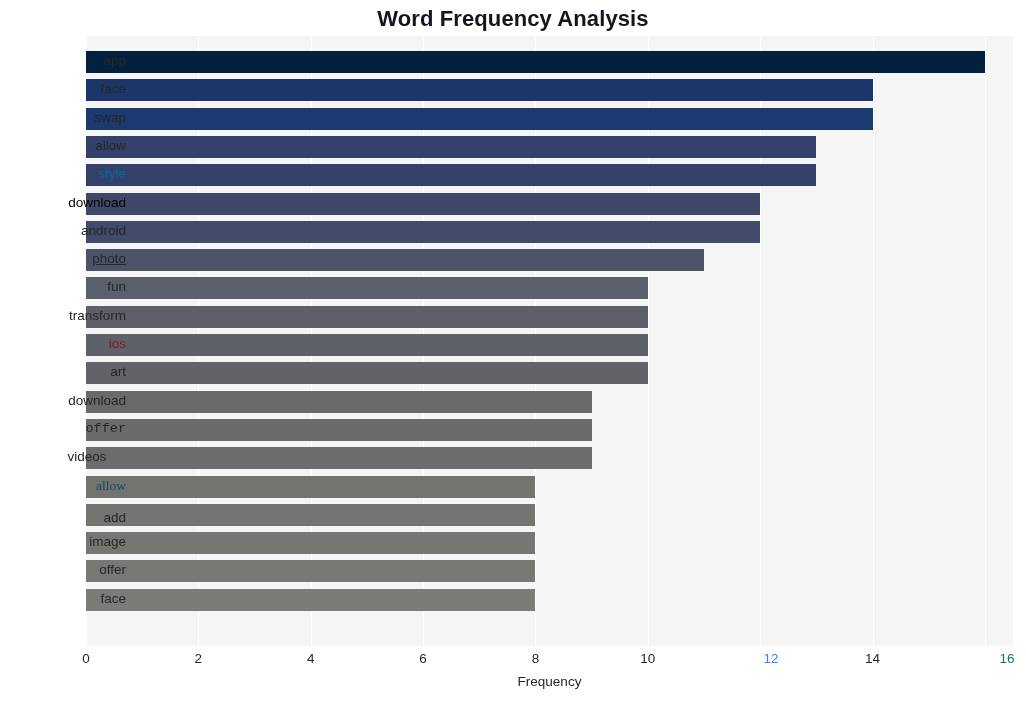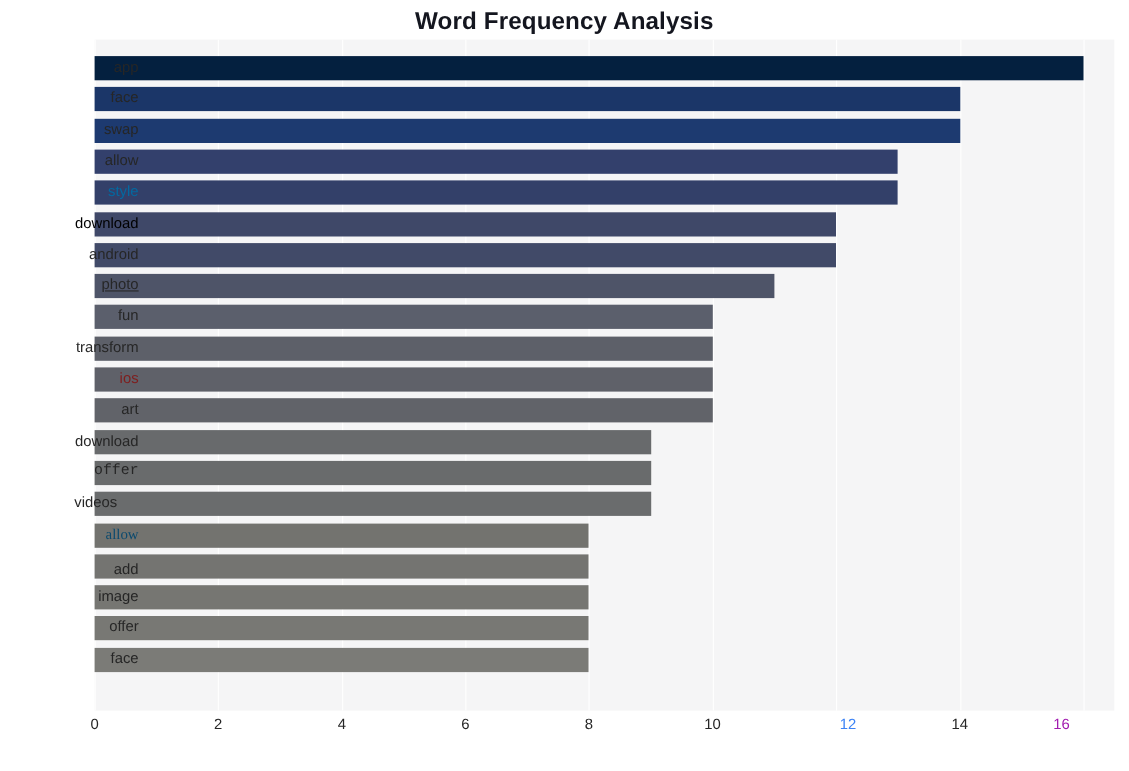--- a/index.html
+++ b/index.html
@@ -229,17 +229,18 @@
     </div>
   <div id="x-axis-labels">
       <div class="x-tick-label" style="left: 86px; color: rgb(38, 38, 38);">0</div>
       <div class="x-tick-label" style="left: 198.364px; color: rgb(38, 38, 38);">2</div>
       <div class="x-tick-label" style="left: 310.727px; color: rgb(38, 38, 38);">4</div>
       <div class="x-tick-label" style="left: 423.091px; color: rgb(38, 38, 38);">6</div>
       <div class="x-tick-label" style="left: 535.455px; color: rgb(38, 38, 38);">8</div>
       <div class="x-tick-label" style="left: 647.818px; color: rgb(38, 38, 38);">10</div>
       <div class="x-tick-label" style="left: 771px; color: #3b82f6;">12</div>
       <div class="x-tick-label" style="left: 872.545px; color: rgb(38, 38, 38);">14</div>
-      <div class="x-tick-label" style="left: 965px; color: #a21caf;">16</div>
+      <div class="x-tick-label" style="left: 1007px; color: #0f766e;">16</div>
     </div>
 
+  <div id="x-axis-title" style="color: rgb(38, 38, 38);">Frequency</div>
 
 </div>
 
 </body></html>

